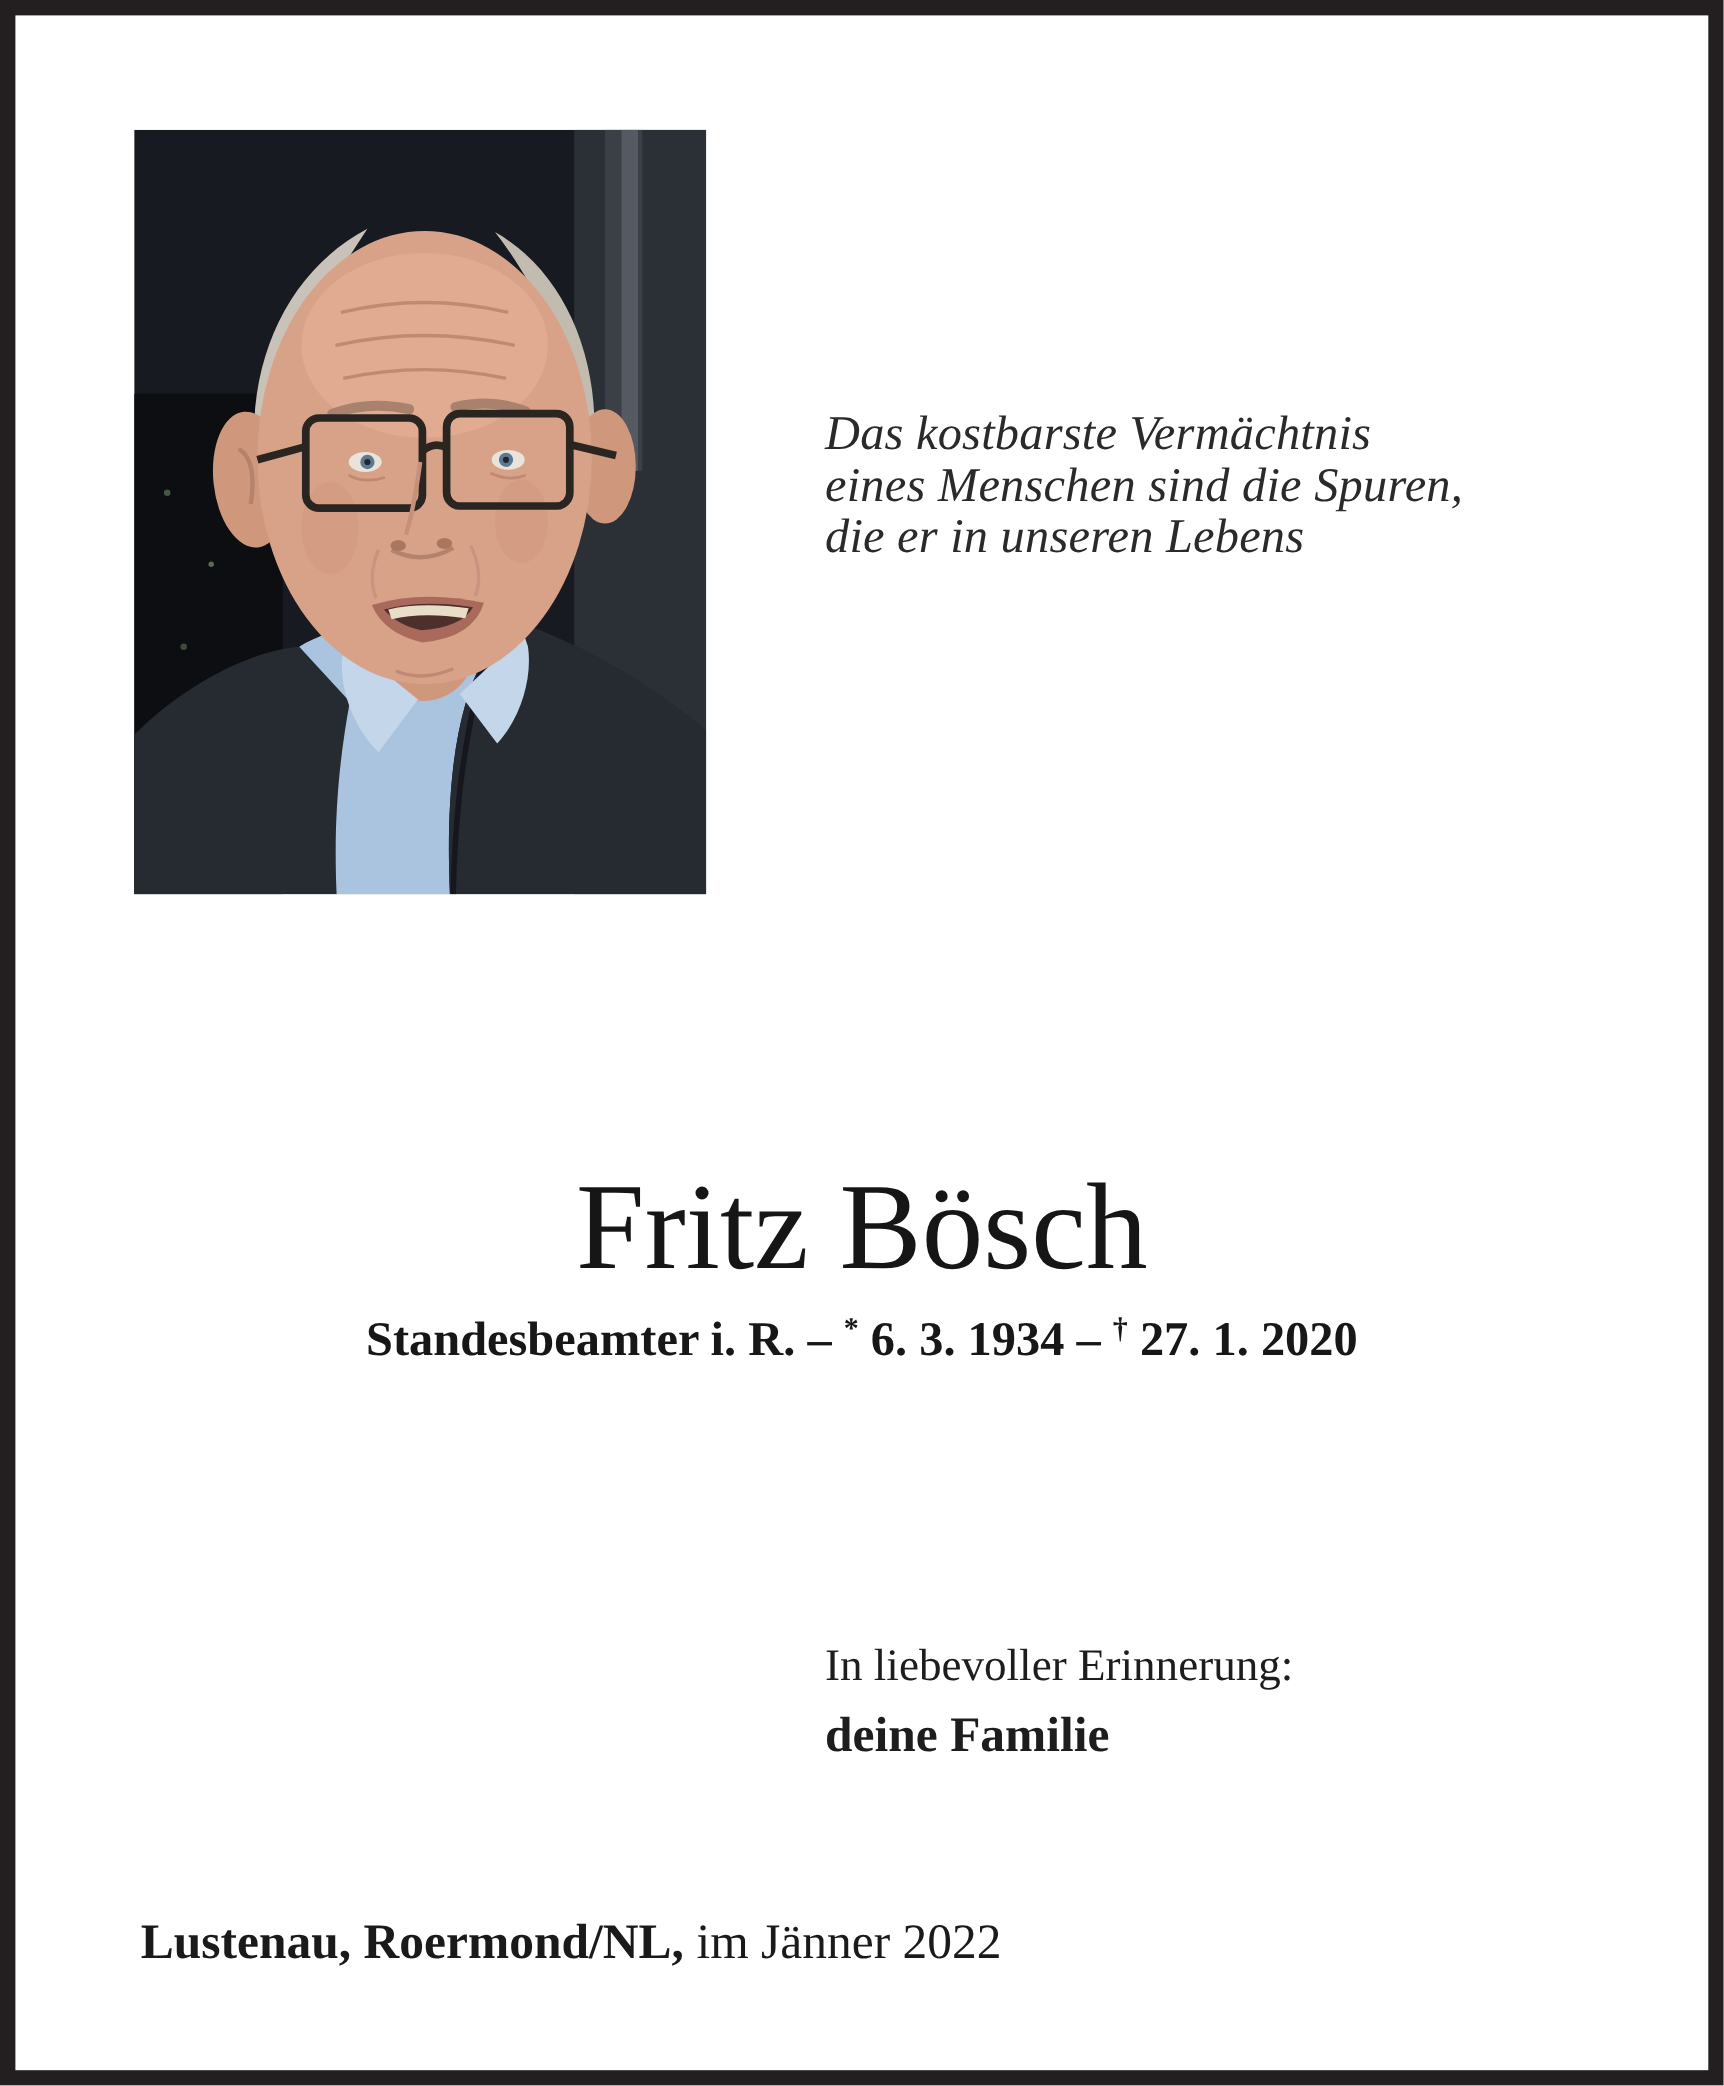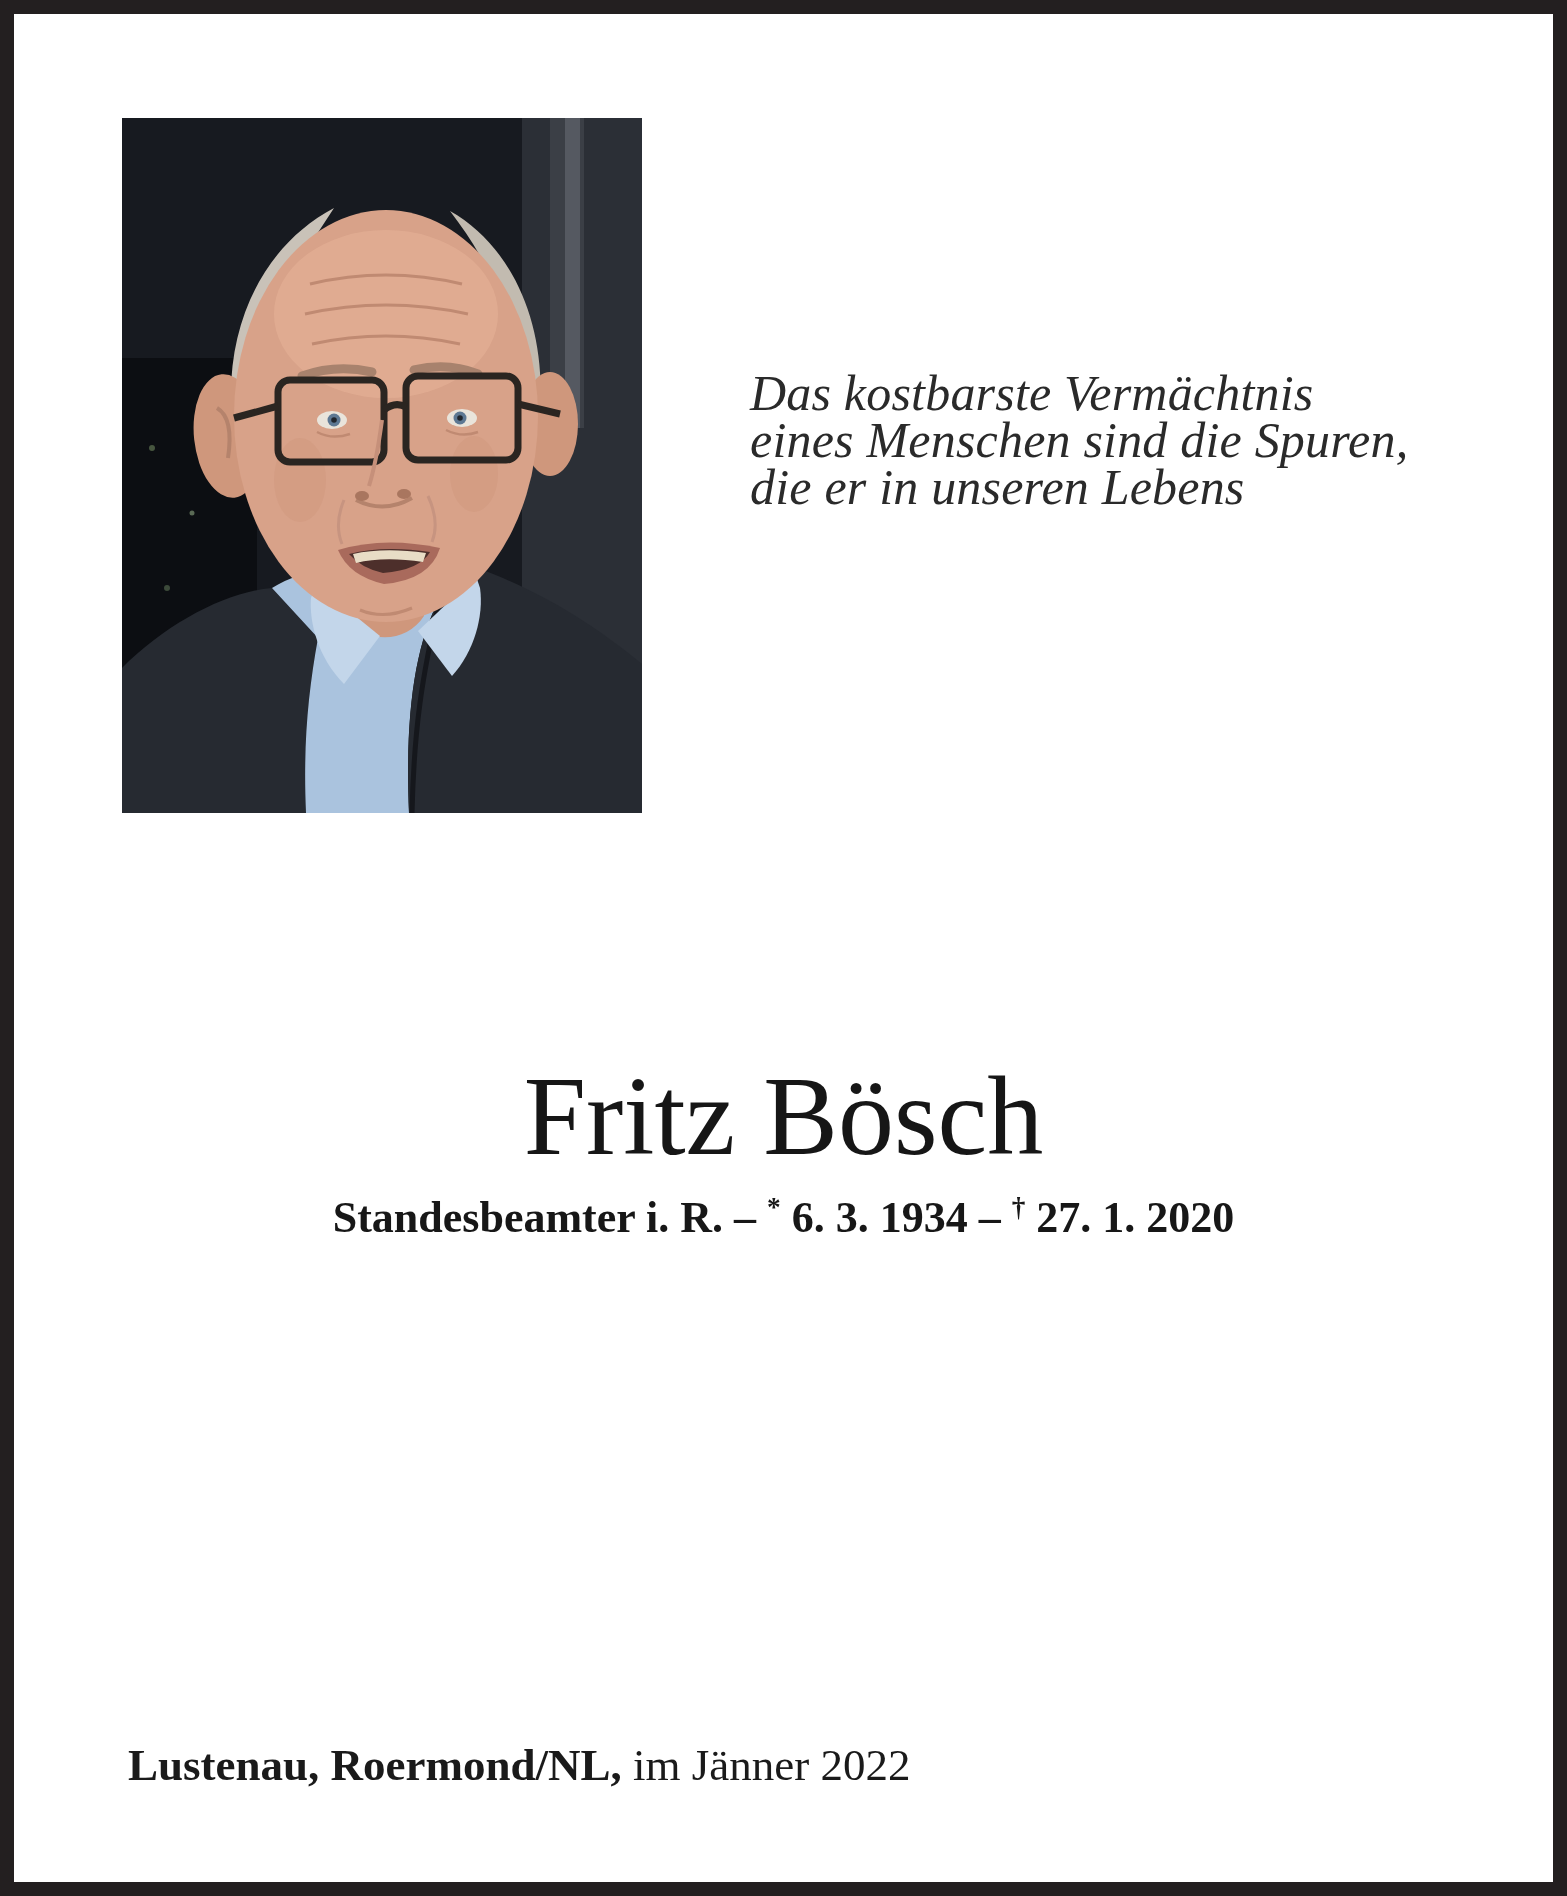--- a/index.html
+++ b/index.html
@@ -14,21 +14,21 @@
     overflow:hidden;
   }
   .photo{
     position:absolute;left:108px;top:104px;
     width:520px;height:695px;
   }
   .photo svg{display:block;width:100%;height:100%;}
   .quote{
     position:absolute;left:736px;top:356px;
     font-style:italic;
-    font-size:50px;line-height:47px;
+    font-size:44px;line-height:47px;
     color:#2a2a2a;
     letter-spacing:0.2px;
   }
   .intro{
     position:absolute;left:0;top:912px;width:1539px;
     text-align:center;
     font-size:57px;line-height:66px;
     color:#1f1f1f;
   }
   .name{
@@ -167,16 +167,20 @@
   <div class="quote">
     <div>Das kostbarste Vermächtnis</div>
     <div>eines Menschen sind die Spuren,</div>
     <div>die er in unseren Lebens</div>
   </div>
 
   <div class="name">Fritz Bösch</div>
   <div class="subtitle"><span>Standesbeamter i. R. – </span><sup>*</sup><span> 6. 3. 1934 – </span><sup>†</sup><span> 27. 1. 2020</span></div>
 
 
+  <div class="closing">
+    <div>In liebevoller Erinnerung:</div>
+    <div class="family">deine Familie</div>
+  </div>
 
   <div class="footer"><span class="places">Lustenau, Roermond/NL,</span><span> im Jänner 2022</span></div>
 
 </div>
 
 </body></html>

